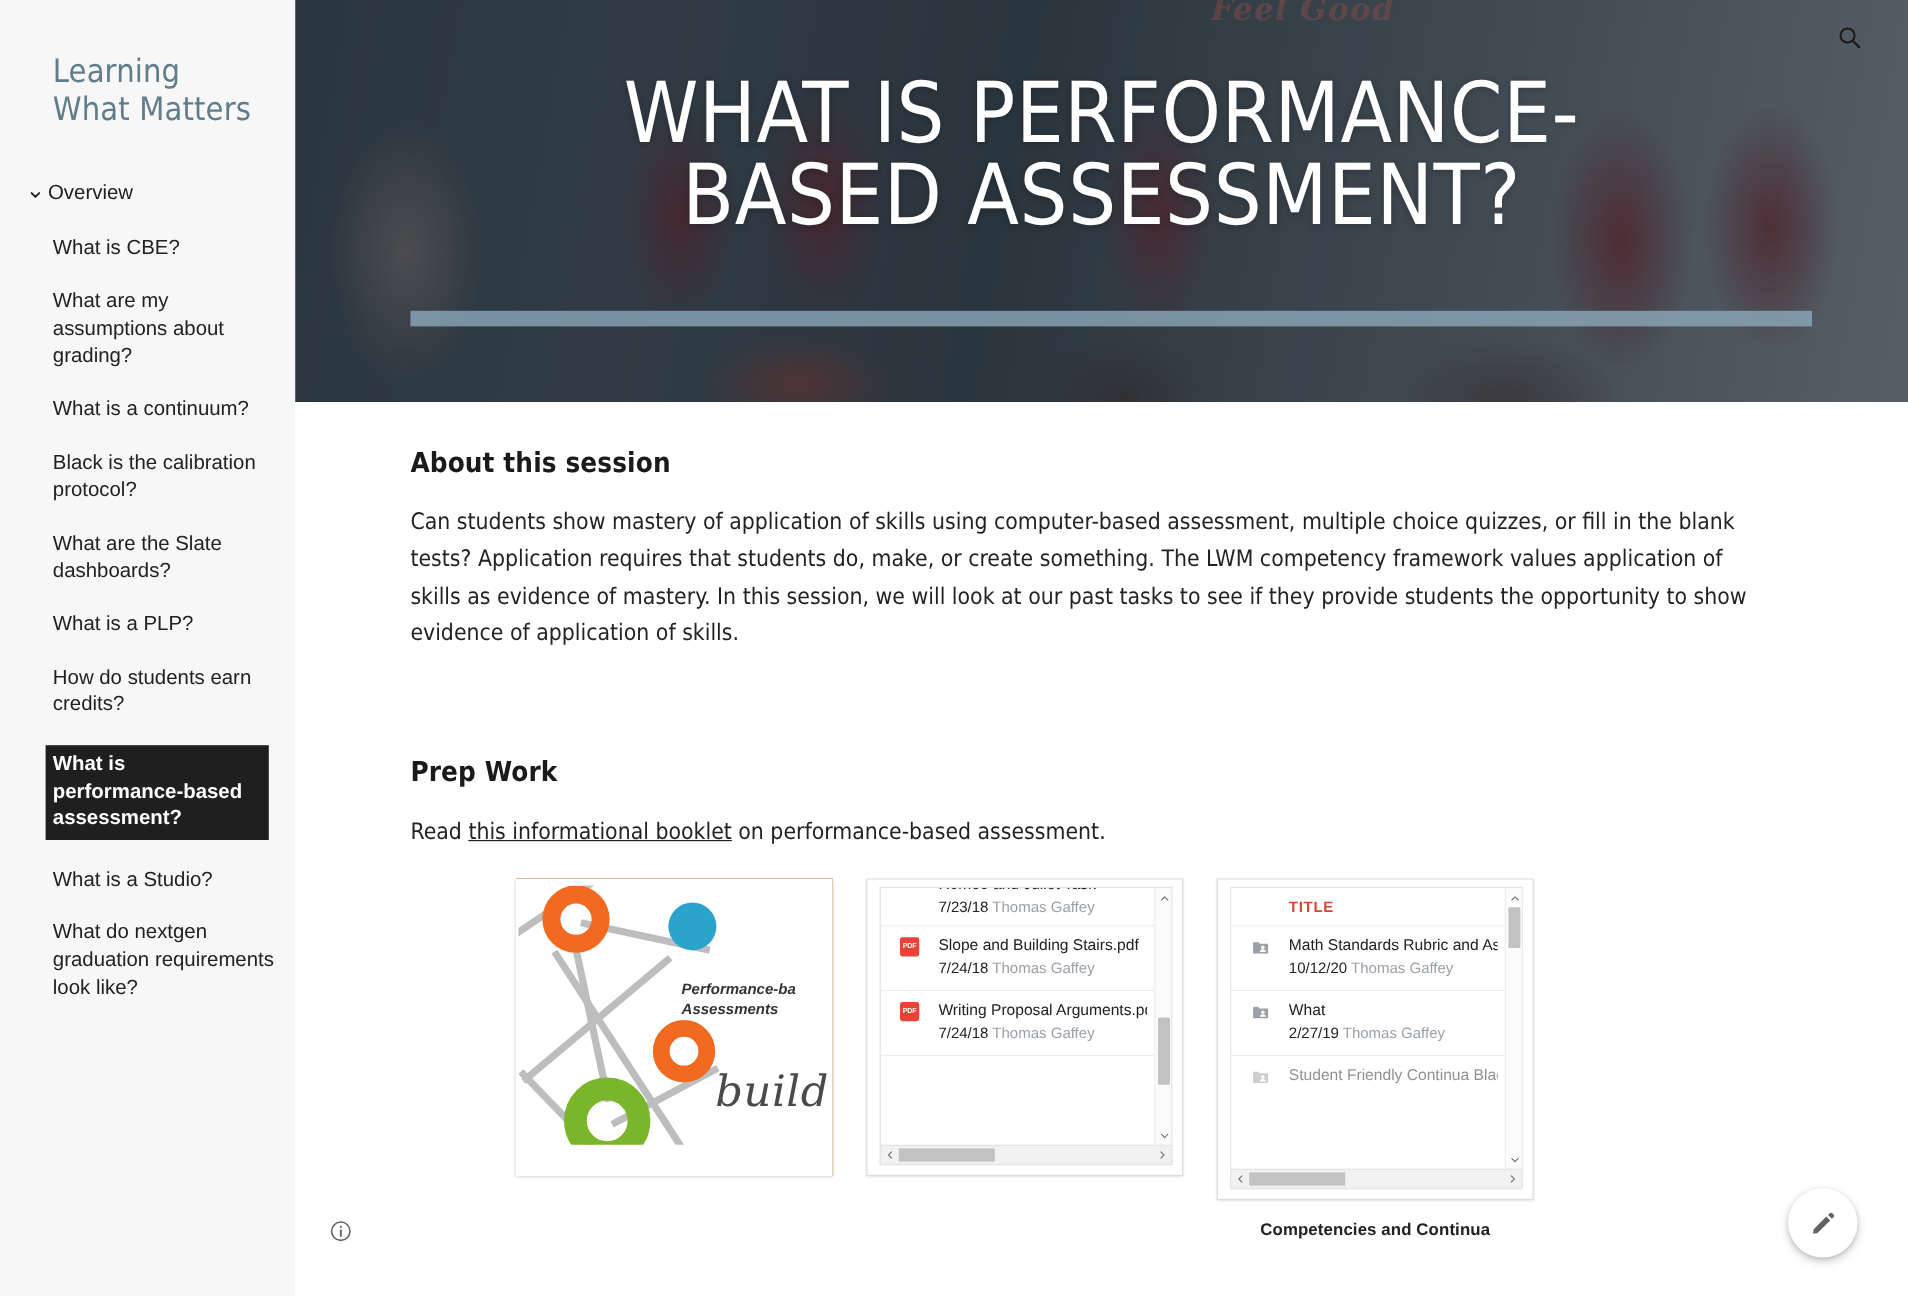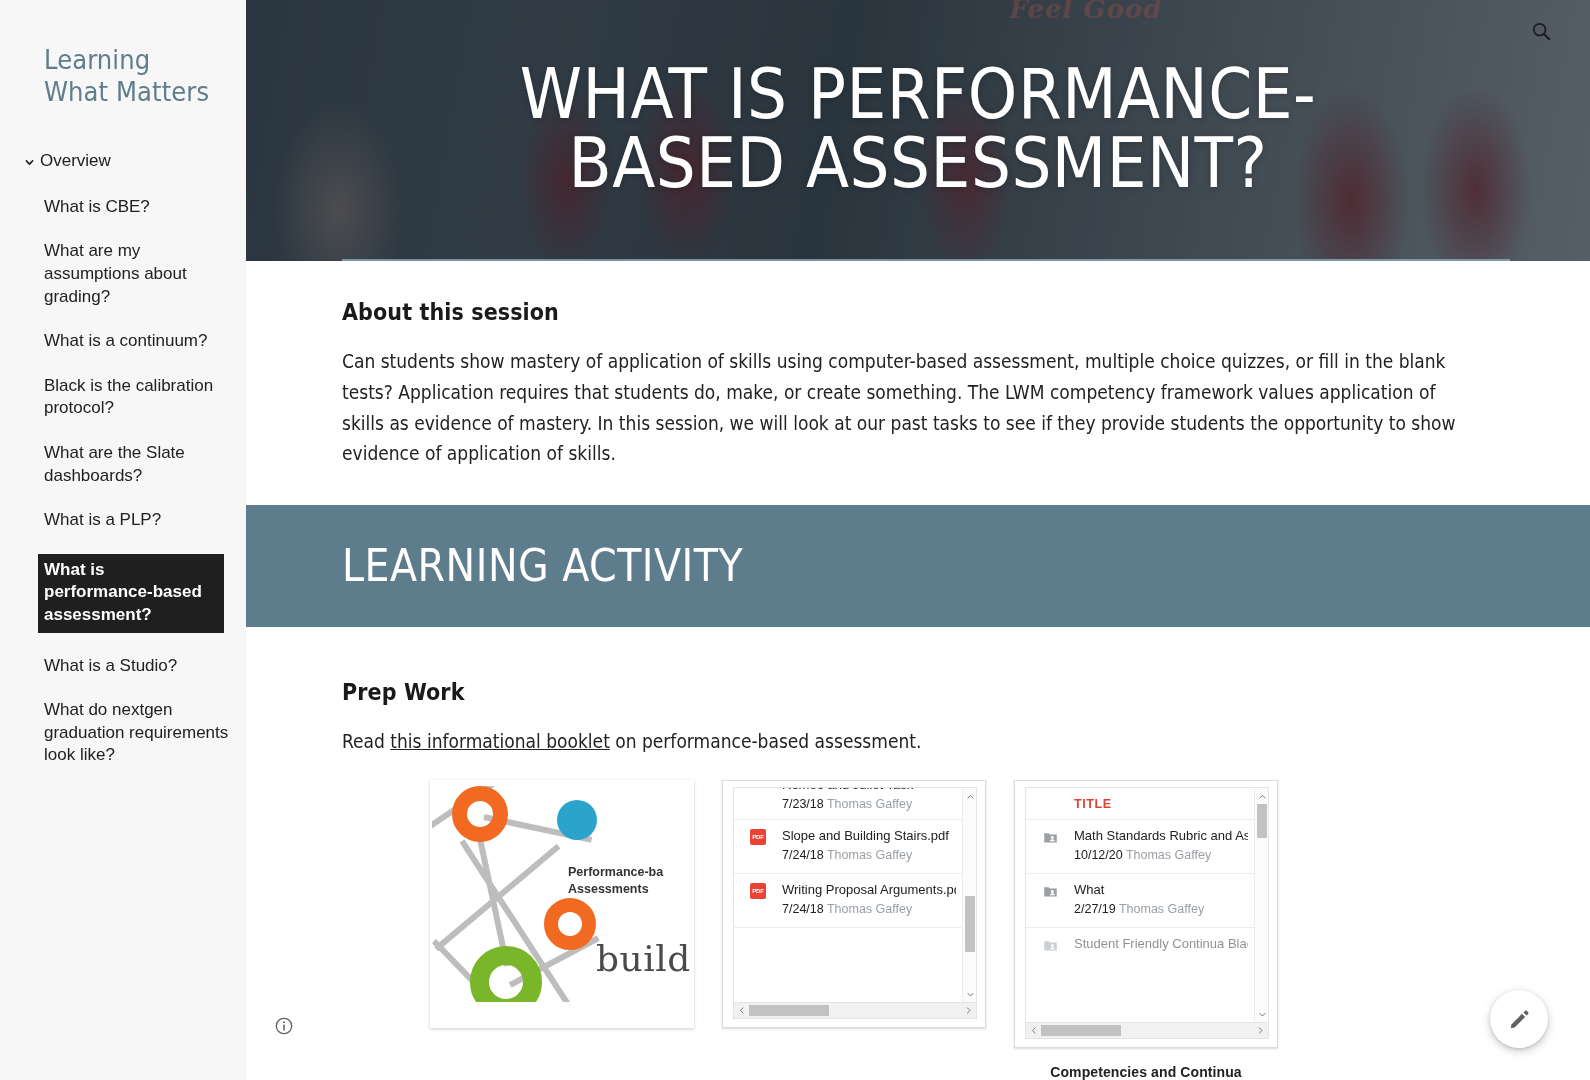--- a/index.html
+++ b/index.html
@@ -105,21 +105,21 @@
     flex: 1 1 auto;
     height: 1080px;
     background: #ffffff;
     position: relative;
     overflow: hidden;
   }
 
   
   .hero {
     position: relative;
-    height: 261px;
+    height: 335px;
     overflow: hidden;
     background: #ec4899;
   }
 
   .hero-photo {
     position: absolute;
     inset: 0;
     background:
       
       radial-gradient(ellipse 90px 150px at 92px 210px, rgba(180,150,140,0.50), transparent 72%),
@@ -277,20 +277,21 @@
     height: 248px;
     overflow: hidden;
     position: relative;
   }
 
   .card-frame.poster {
     border: none;
     box-shadow: 0 1px 3px rgba(60,64,67,0.28);
     background: #a16207;
     padding: 0;
+    font-style: italic;
   }
 
   
   .poster-art {
     position: relative;
     width: 100%;
     height: 100%;
     background: #ffffff;
     overflow: hidden;
   }
@@ -487,20 +488,21 @@
         </span>
         <span class="nav-group-label">Overview</span>
       </div>
 
       <div class="nav-item">What is CBE?</div>
       <div class="nav-item">What are my assumptions about grading?</div>
       <div class="nav-item">What is a continuum?</div>
       <div class="nav-item">Black is the calibration protocol?</div>
       <div class="nav-item">What are the Slate dashboards?</div>
       <div class="nav-item">What is a PLP?</div>
+      <div class="nav-item">How do students earn credits?</div>
       <div class="nav-item selected">What is performance-based assessment?</div>
       <div class="nav-item">What is a Studio?</div>
       <div class="nav-item">What do nextgen graduation requirements look like?</div>
 
     </nav>
   </aside>
 
   <main class="main">
 
     <section class="hero">
@@ -521,23 +523,20 @@
       </div>
 
       <div class="hero-accent-bar"></div>
     </section>
 
     <section class="about-section">
       <h3 class="section-subhead">About this session</h3>
       <p class="body-text">Can students show mastery of application of skills using computer-based assessment, multiple choice quizzes, or fill in the blank tests? Application requires that students do, make, or create something. The LWM competency framework values application of skills as evidence of mastery. In this session, we will look at our past tasks to see if they provide students the opportunity to show evidence of application of skills.</p>
     </section>
 
-    <section class="activity-banner">
-      <h2>LEARNING ACTIVITY</h2>
-    </section>
 
     <section class="prep-section">
       <h3 class="section-subhead">Prep Work</h3>
       <p class="prep-text">
         <span>Read </span><a href="#">this informational booklet</a><span> on performance-based assessment.</span>
       </p>
 
       <div class="cards-row">
 
         <div class="card">

